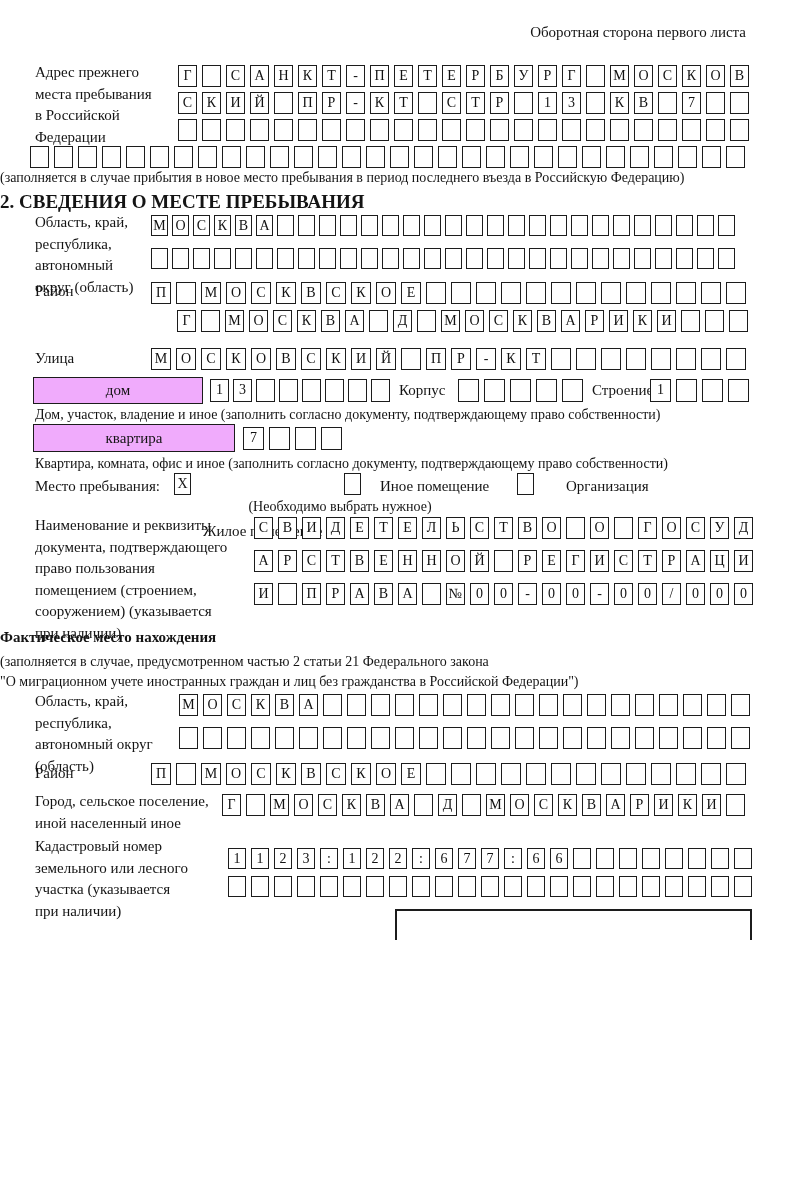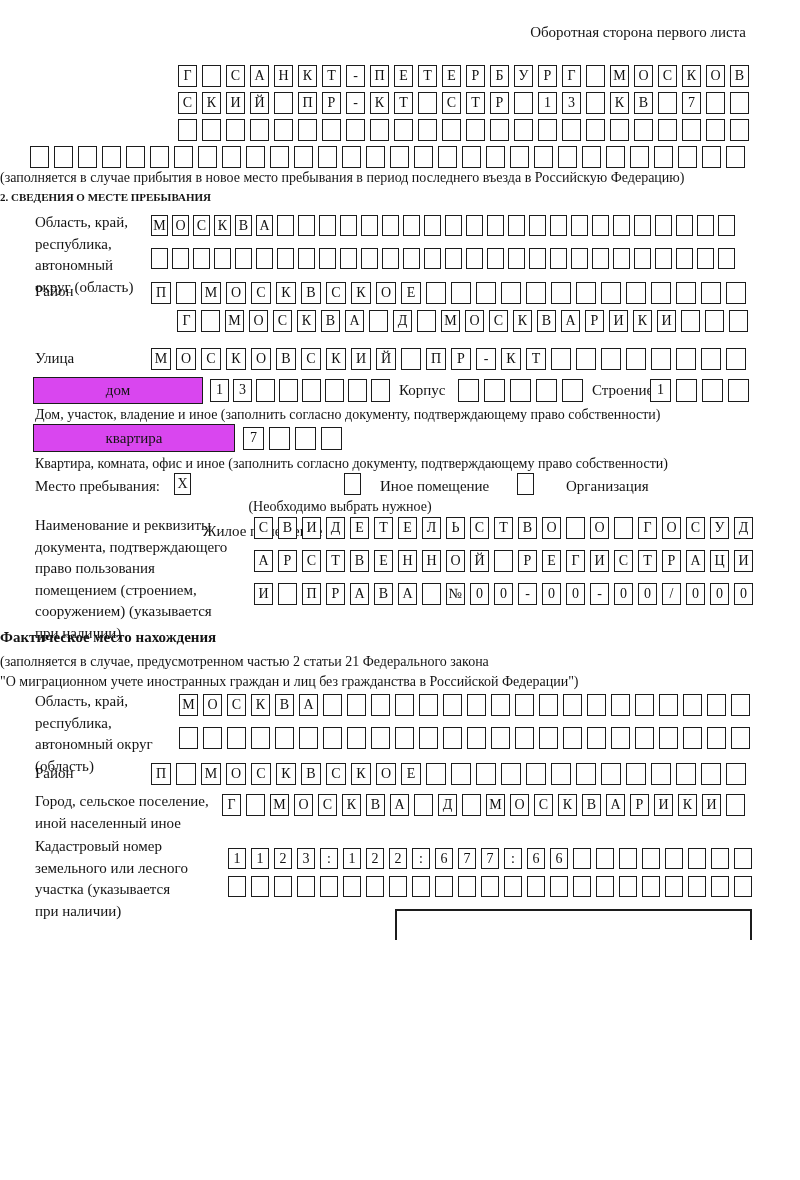--- a/index.html
+++ b/index.html
@@ -5,53 +5,57 @@
   * { box-sizing: border-box; }
   html,body { margin:0; padding:0; background:#ffffff; }
   .page {
     position:relative; width:800px; height:940px; background:#fff;
     font-family:"Liberation Serif","DejaVu Serif",serif; color:#141414;
     overflow:hidden;
   }
   .abs { position:absolute; }
   .label { font-size:15px; line-height:21.5px; white-space:pre-line; }
   .note { font-size:14px; }
-  .title { font-weight:bold; font-size:11px; }
+  .title { font-weight:bold; font-size:19px; }
   .center { left:0; width:800px; text-align:left; }
   .right-note { font-size:15px; }
 
   .cells { display:flex; }
   .cells .cell {
     border:1.5px solid #1c1c1c; background:#fff; text-align:center;
     font-size:14px; line-height:19px; color:#111; flex:none;
   }
   .c19 { gap:5px; }  .c19 .cell { width:19px; height:22px; }
   .c17 { gap:4px; }  .c17 .cell { width:17px; height:21px; }
   .c20 { gap:5px; }  .c20 .cell { width:20px; height:22px; }
   .c18 { gap:5px; }  .c18 .cell { width:18px; height:21px; }
   .c21 { gap:5px; }  .c21 .cell { width:21px; height:23px; }
   .c19t { gap:4px; } .c19t .cell { width:19px; height:23px; }
 
   .wbox {
     border:1.5px solid #1c1c1c; display:flex; align-items:center; justify-content:center;
-    font-size:15px; background:#d946ef;
+    font-size:15px; background:#f0abfc;
   }
   .checkbox {
     width:17px; height:22px; border:1.5px solid #1c1c1c; text-align:center;
     font-size:14px; line-height:19px; background:#fff;
   }
   .stampbox { border:2px solid #1c1c1c; background:#fff; }
 </style>
 </head>
 <body>
 
 <div class="page">
 
   <div class="abs right-note" style="right:54px; top:24px;">Оборотная сторона первого листа</div>
 
+  <div class="abs label" style="left:35px; top:62px; width:145px;">Адрес прежнего
+места пребывания
+в Российской
+Федерации</div>
   <div class="abs cells c19" style="left:178px; top:65px;">
       <div class="cell">Г</div>
       <div class="cell"></div>
       <div class="cell">С</div>
       <div class="cell">А</div>
       <div class="cell">Н</div>
       <div class="cell">К</div>
       <div class="cell">Т</div>
       <div class="cell">-</div>
       <div class="cell">П</div>

